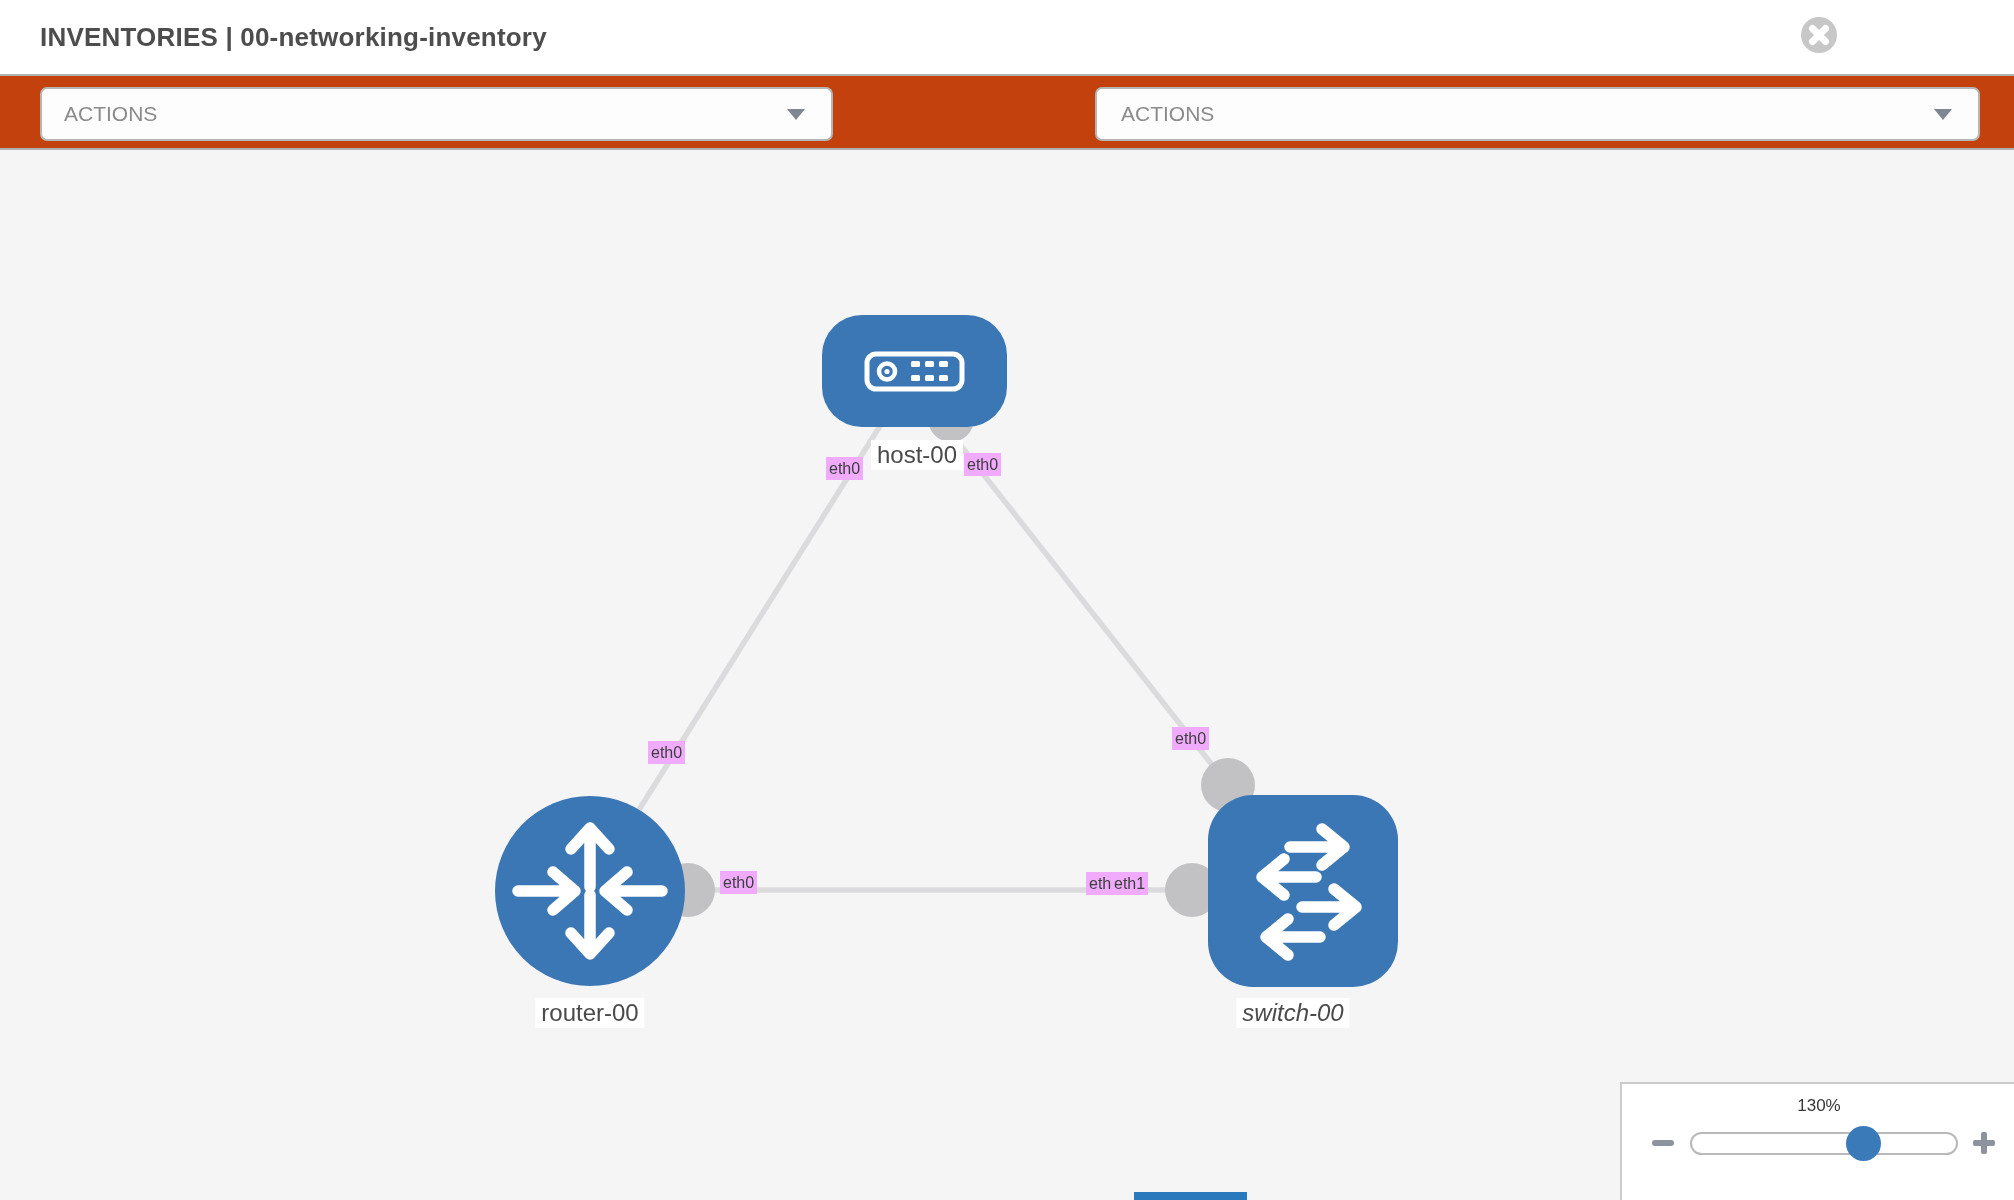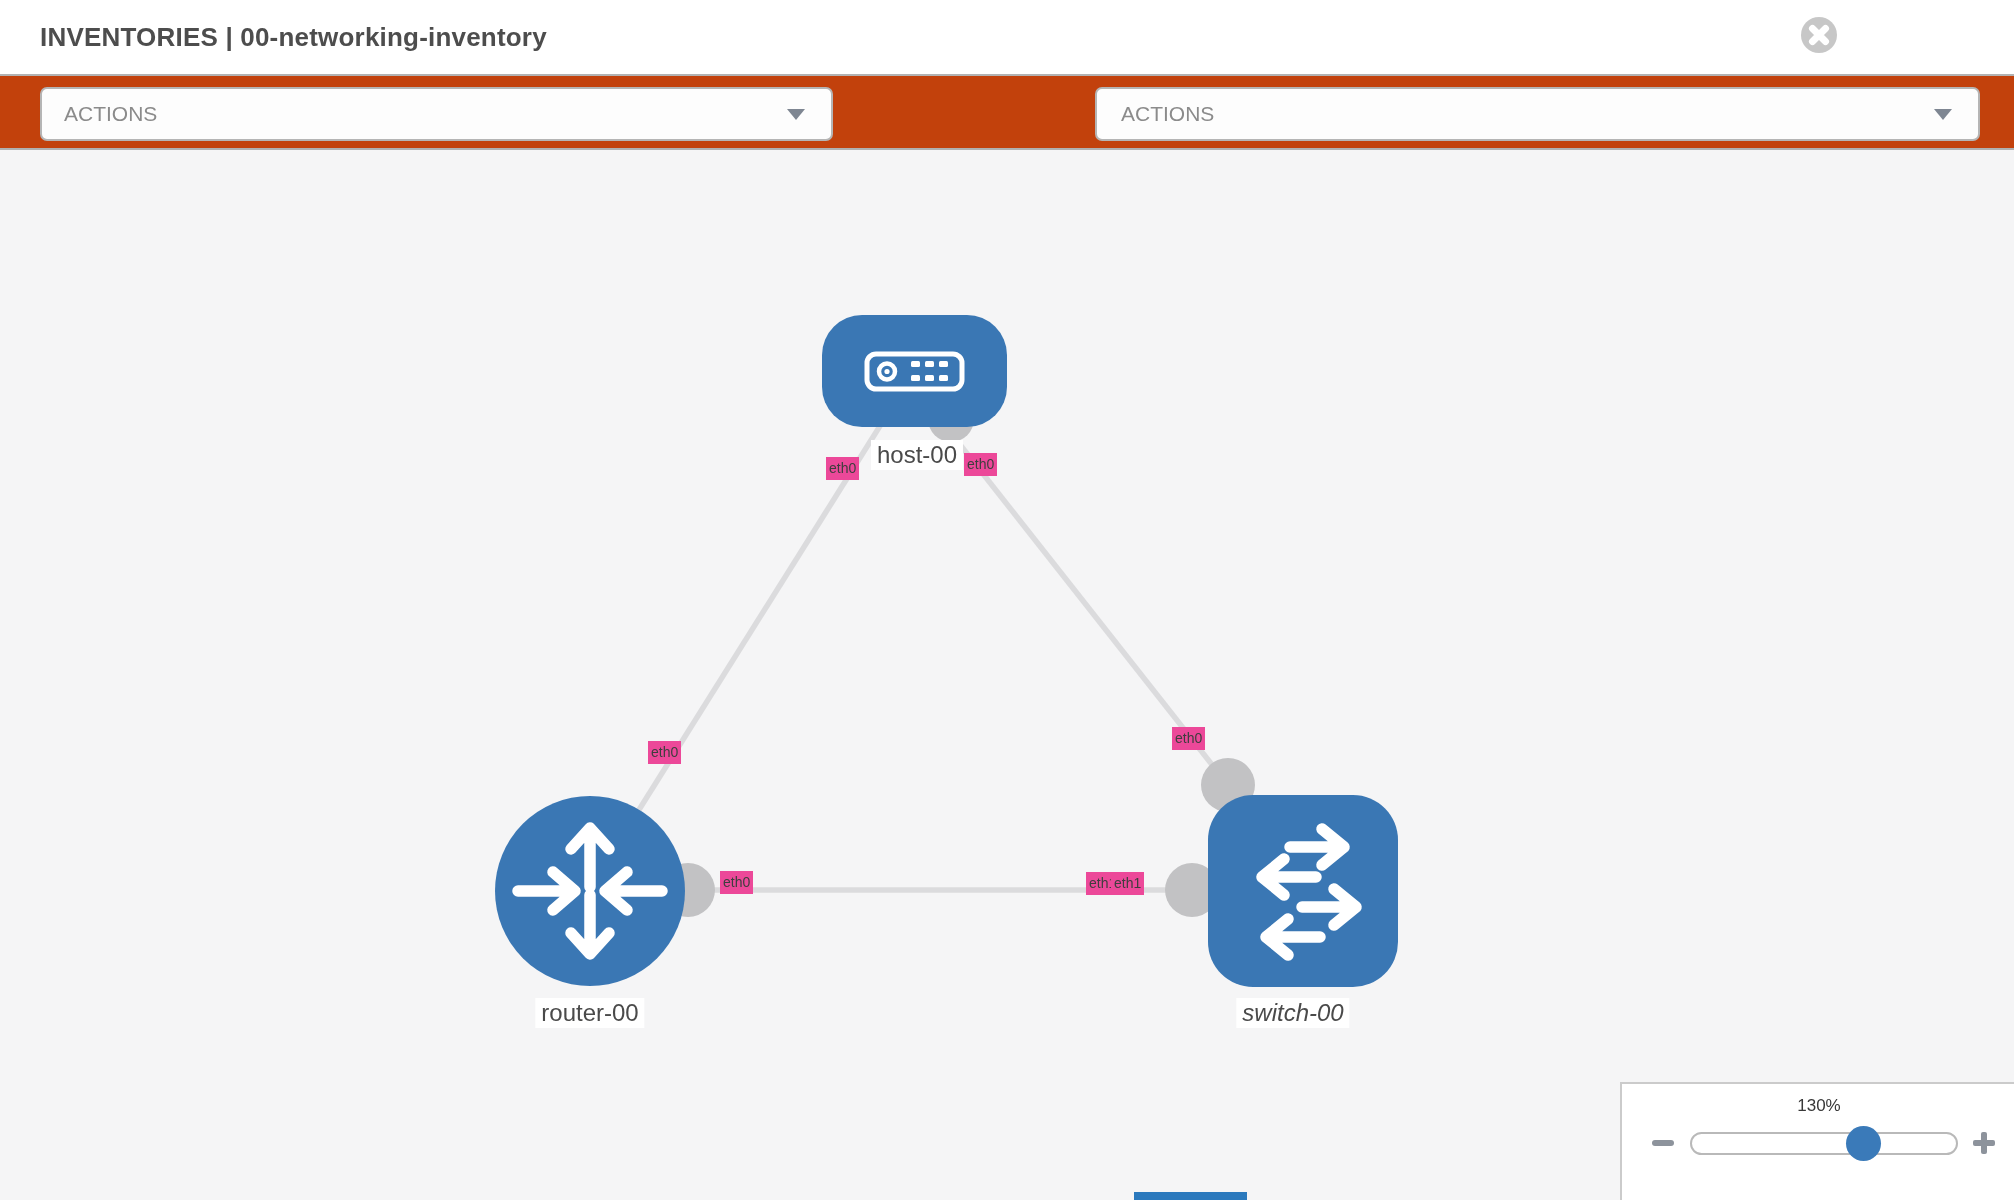--- a/index.html
+++ b/index.html
@@ -35,22 +35,22 @@
   .tool-icon{position:absolute;top:99px;width:30px;height:30px;cursor:pointer;}
   .wrench-icon{left:1026px;}
   .key-icon{left:1063px;}
   
   .canvas{
     position:absolute;left:0;top:150px;width:2014px;height:1050px;
     background:#f5f5f6;overflow:hidden;
   }
   .graph-svg{position:absolute;left:0;top:0;z-index:1;}
   .port-label{
-    position:absolute;z-index:3;background:#ec4899;color:#3e3e3e;
-    font-size:14px;line-height:23px;padding:0 3px;white-space:nowrap;
+    position:absolute;z-index:3;background:#f0abfc;color:#3e3e3e;
+    font-size:16px;line-height:23px;padding:0 3px;white-space:nowrap;
   }
   .node-label{
     position:absolute;z-index:3;background:#ffffff;color:#4a4a4a;
     font-size:24px;line-height:30px;padding:0 6px;white-space:nowrap;
     transform:translateX(-50%);
     text-align:right;
   }
   
   .zoom-panel{
     position:absolute;left:1620px;top:932px;width:398px;height:122px;z-index:5;

